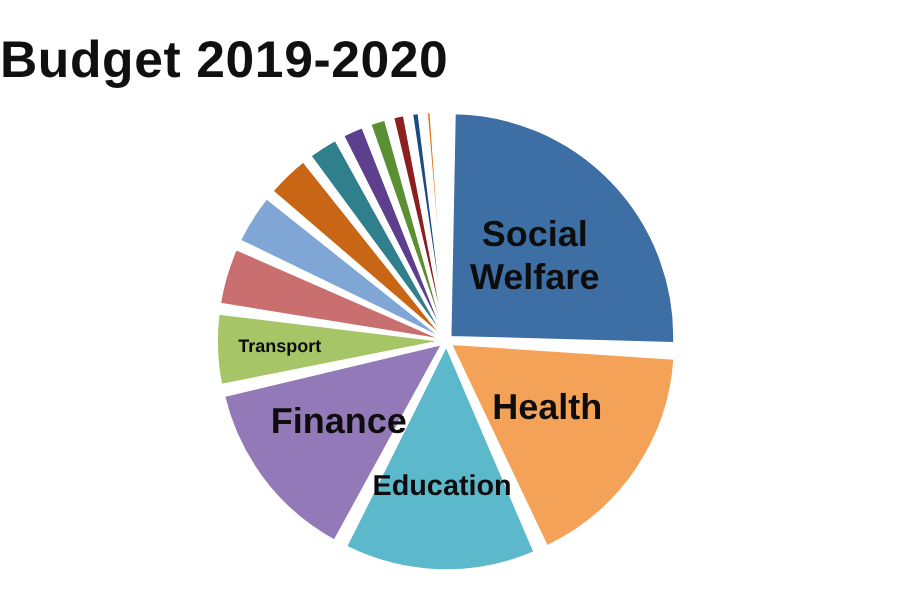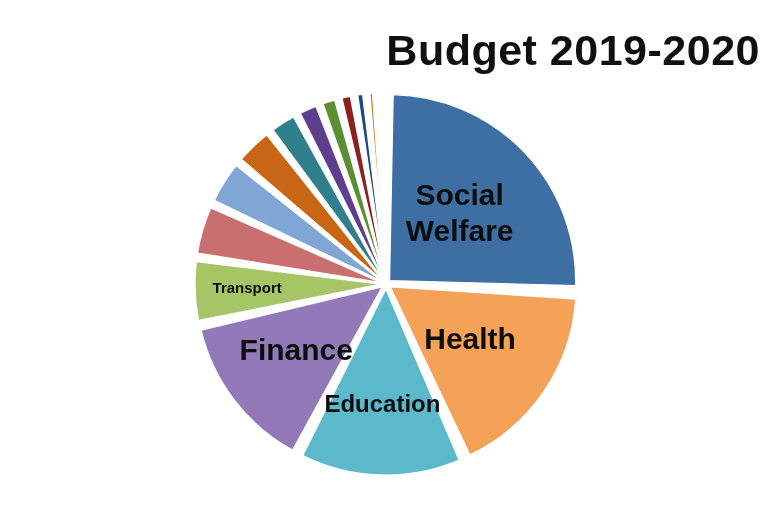--- a/index.html
+++ b/index.html
@@ -7,31 +7,31 @@
     width:760px;height:507px;
     background:#ffffff;
     font-family:"Liberation Sans", sans-serif;
     overflow:hidden;
     position:relative;
   }
   #stage{position:absolute;left:0;top:0;width:760px;height:507px;}
   #chart-title{
     position:absolute;
     left:0;top:26px;width:760px;
-    text-align:right;
+    text-align:left;
     font-size:43px;
     font-weight:bold;
     letter-spacing:0.5px;
     color:#101010;
     font-family:"Liberation Sans", sans-serif;
     white-space:nowrap;
   }
   #pie-wrap{
     position:absolute;
-    left:186px;top:84px;
+    left:172px;top:84px;
     width:400px;height:400px;
   }
   #pie-svg{display:block;width:400px;height:400px;}
   .slice-label{
     font-family:"Liberation Sans", sans-serif;
     font-weight:bold;
     fill:#0d0d0d;
     text-anchor:middle;
     dominant-baseline:middle;
   }

